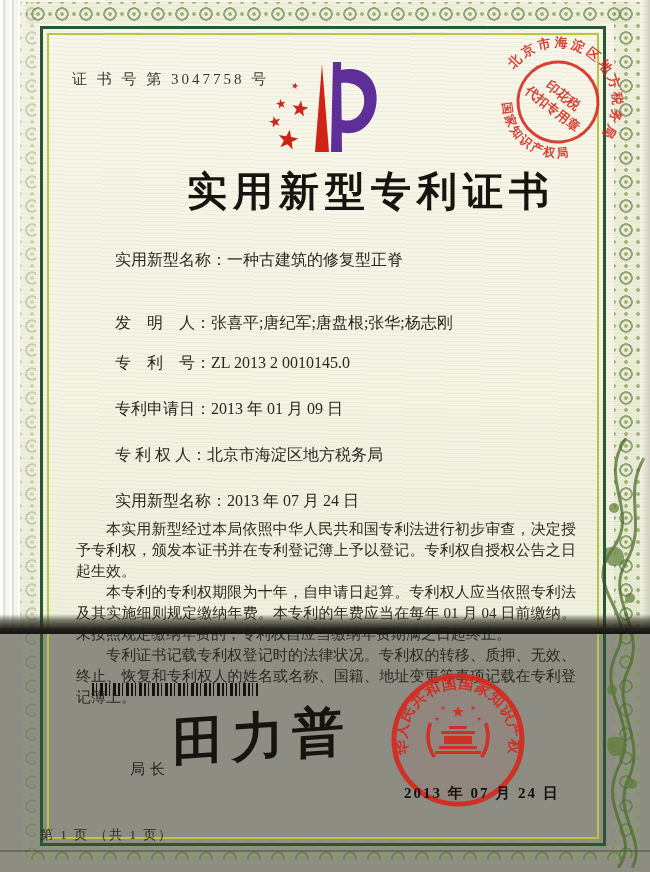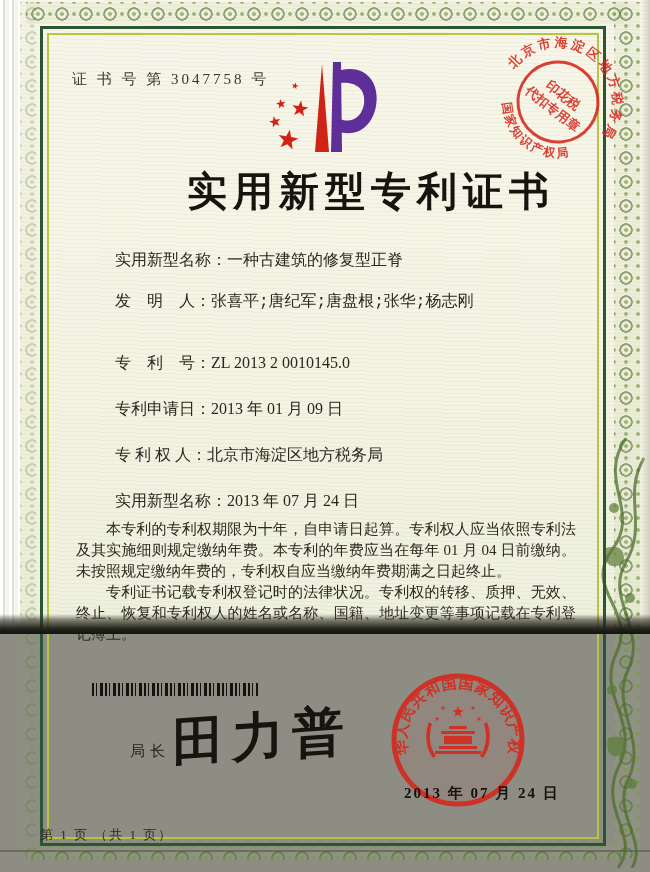--- a/index.html
+++ b/index.html
@@ -41,30 +41,30 @@
     border:2px solid #b9c542; z-index:3; }
   
   .cert-no { position:absolute; left:72px; top:70px; font-size:15px; letter-spacing:3px; color:#3a362e; z-index:5; }
   .logo { position:absolute; left:263px; top:58px; z-index:5; }
   .tax-stamp { position:absolute; left:478px; top:22px; z-index:6; opacity:.88; }
   .title { position:absolute; left:40px; top:164px; width:566px; text-align:center;
     font-size:40px; font-weight:bold; letter-spacing:6px; color:#17140f; z-index:5;margin-left:48px; }
   .fields { position:absolute; left:82px; top:250px; z-index:5; }
   .field { position:absolute; left:0; white-space:nowrap; font-size:16px; color:#2b2720;margin-left:33px; }
   .field:nth-child(1){ top:0; }
-  .field:nth-child(2){ top:41px;font-family:Liberation Mono, monospace; }
+  .field:nth-child(2){ top:63px; }
   .field:nth-child(3){ top:103px;text-align:center; }
   .field:nth-child(4){ top:149px;text-align:right; }
   .field:nth-child(5){ top:195px; }
   .field:nth-child(6){ top:241px; }
   .paragraphs { position:absolute; left:76px; top:519px; width:500px; z-index:5; }
   .paragraphs p { font-size:15px; line-height:21px; text-indent:2em; text-align:justify; color:#2d2921; }
   .barcode { position:absolute; left:92px; top:683px; width:166px; height:13px; z-index:5;
     background:repeating-linear-gradient(90deg,#15130f 0 2px,rgba(0,0,0,0) 2px 4px,#15130f 4px 5px,rgba(0,0,0,0) 5px 8px,#15130f 8px 11px,rgba(0,0,0,0) 11px 13px); }
-  .director-label { position:absolute; left:130px; top:742px; font-size:15px; letter-spacing:5px; color:#26221c; z-index:5; }
+  .director-label { position:absolute; left:130px; top:760px; font-size:15px; letter-spacing:5px; color:#26221c; z-index:5; }
   .signature { position:absolute; left:172px; top:702px; font-size:52px; font-weight:bold;
     font-family:"DejaVu Sans",sans-serif; color:#17140f; transform:rotate(-4deg) skewX(-4deg);
     letter-spacing:8px; z-index:5; }
   .seal { position:absolute; left:380px; top:662px; z-index:6; opacity:.9; }
   .seal-date { position:absolute; left:404px; top:784px; font-size:15px; font-weight:bold;
     letter-spacing:2px; color:#15120d; z-index:7; white-space:nowrap; }
   .page-num { position:absolute; left:40px; top:826px; width:566px; text-align:left;
     font-size:13px; letter-spacing:2px; color:#2d2921; z-index:5; }
   svg text { font-family:"Liberation Serif","DejaVu Serif",serif; }
 </style>
@@ -146,20 +146,21 @@
   <div class="fields">
     <div class="field"><span>实用新型名称：</span><span>一种古建筑的修复型正脊</span></div>
     <div class="field"><span>发　明　人：</span><span>张喜平;唐纪军;唐盘根;张华;杨志刚</span></div>
     <div class="field"><span>专　利　号：</span><span>ZL 2013 2 0010145.0</span></div>
     <div class="field"><span>专利申请日：</span><span>2013 年 01 月 09 日</span></div>
     <div class="field"><span>专 利 权 人：</span><span>北京市海淀区地方税务局</span></div>
     <div class="field"><span>实用新型名称：</span><span>2013 年 07 月 24 日</span></div>
   </div>
 
   <div class="paragraphs">
+    <p>本实用新型经过本局依照中华人民共和国专利法进行初步审查，决定授予专利权，颁发本证书并在专利登记簿上予以登记。专利权自授权公告之日起生效。</p>
     <p>本专利的专利权期限为十年，自申请日起算。专利权人应当依照专利法及其实施细则规定缴纳年费。本专利的年费应当在每年 01 月 04 日前缴纳。未按照规定缴纳年费的，专利权自应当缴纳年费期满之日起终止。</p>
     <p>专利证书记载专利权登记时的法律状况。专利权的转移、质押、无效、终止、恢复和专利权人的姓名或名称、国籍、地址变更等事项记载在专利登记簿上。</p>
   </div>
 
   <div class="barcode"></div>
 
   <div class="director-label">局长</div>
   <div class="signature">田力普</div>
 
   <svg class="seal" width="156" height="156" viewBox="0 0 156 156">

